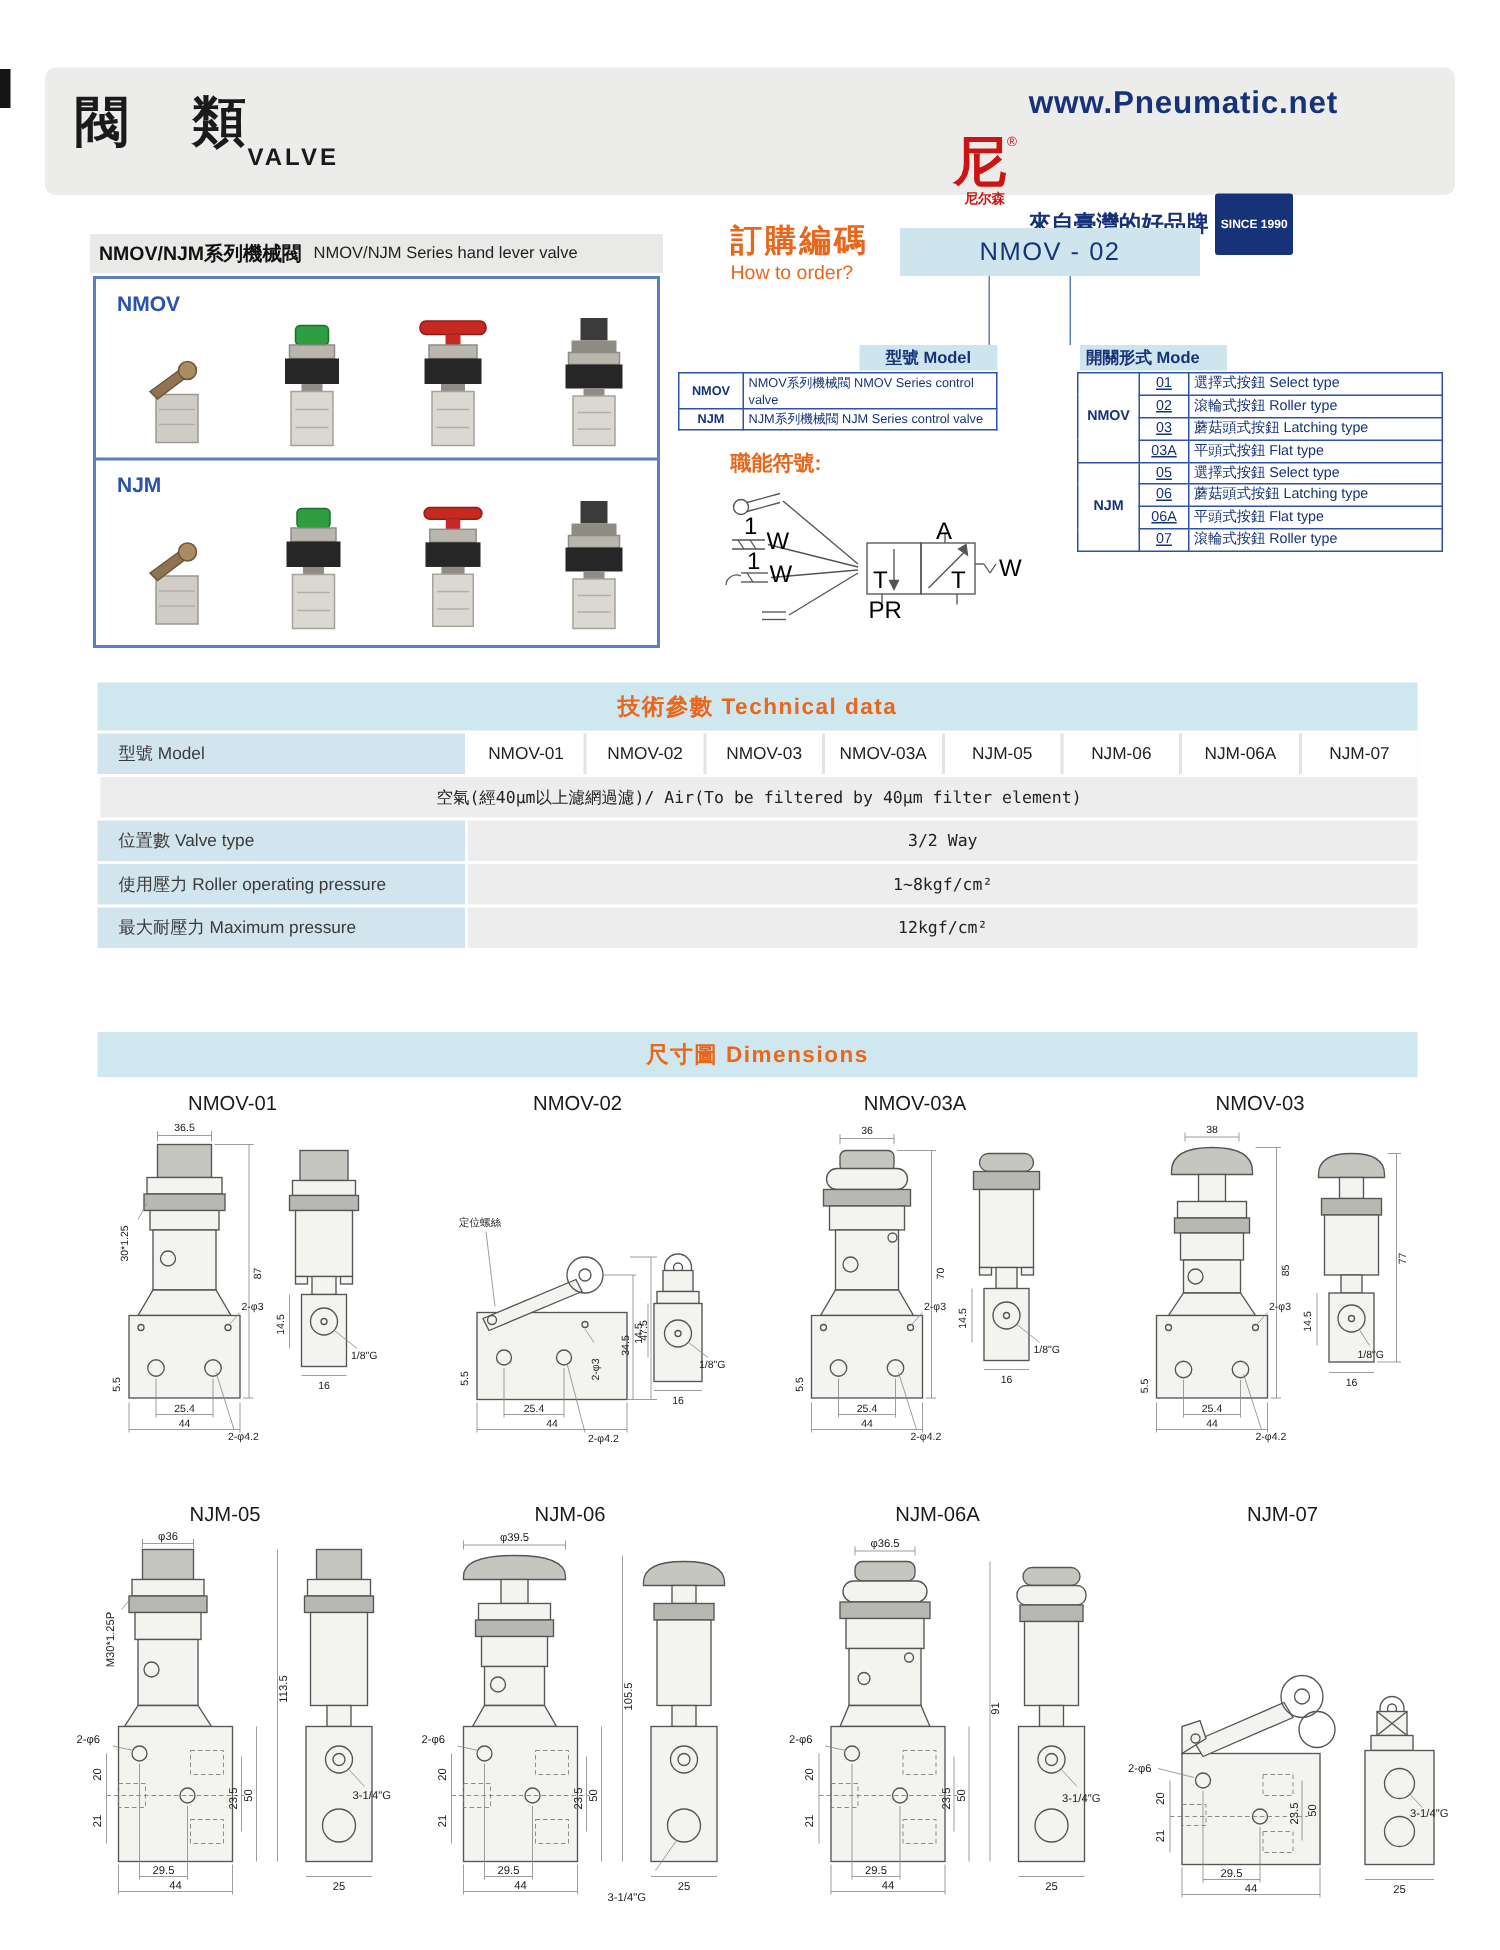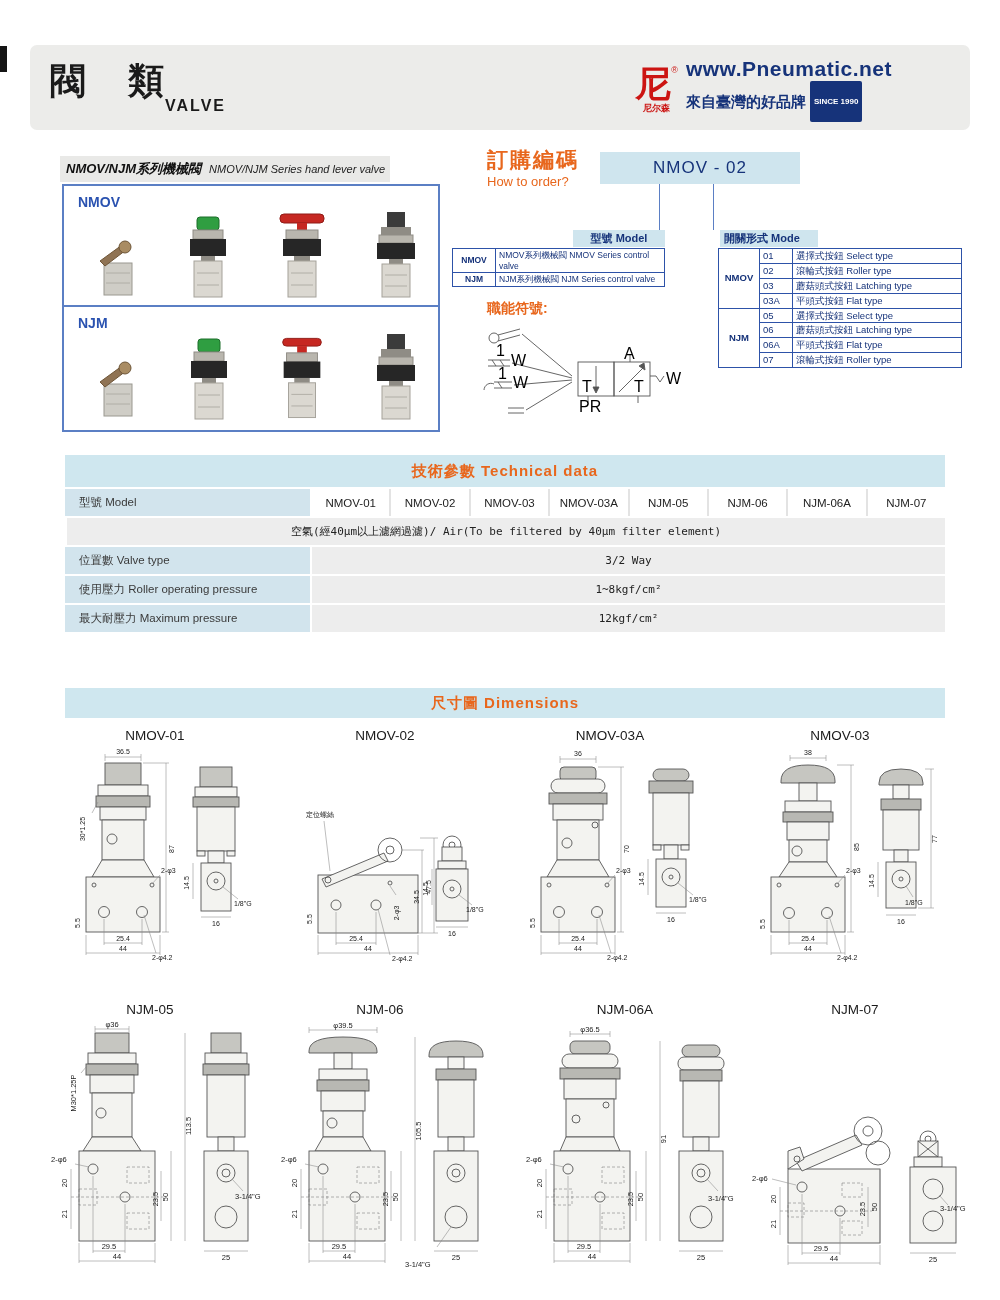--- a/index.html
+++ b/index.html
@@ -9,27 +9,27 @@
   
   .bleed{left:0;top:46px;width:7px;height:26px;background:#151515;}
   .hdr{left:30px;top:45px;width:940px;height:85px;background:#ececea;border-radius:7px;}
   .hdr-title-cn{left:20px;top:12px;font-size:36px;font-weight:bold;color:#1a1a1a;letter-spacing:16px;}
   .hdr-title-en{left:135px;top:52px;font-size:16px;font-weight:bold;color:#1a1a1a;letter-spacing:2px;}
   .logo{right:78px;top:12px;display:flex;align-items:center;gap:8px;}
   .logo-mark{display:flex;flex-direction:column;align-items:center;line-height:1;}
   .logo-mark-glyph{font-size:36px;font-weight:bold;color:#cc1412;font-family:"Liberation Serif","DejaVu Serif",serif;}
   .logo-mark-reg{font-size:9px;color:#cc1412;vertical-align:top;}
   .logo-mark-sub{font-size:9px;color:#cc1412;font-weight:bold;margin-top:2px;}
-  .logo-text{display:flex;flex-direction:column;line-height:1.15;}
+  .logo-text{display:flex;flex-direction:column;line-height:1.15;gap:48px;}
   .logo-site{font-size:21px;font-weight:bold;color:#16337a;letter-spacing:.5px;}
   .logo-tagrow{display:flex;align-items:center;gap:4px;}
   .logo-tag{font-size:15px;font-weight:bold;color:#16337a;}
   .logo-since{font-size:8px;font-weight:bold;color:#fff;background:#16337a;padding:16px 4px;border-radius:2px;}
   
-  .prod-title{left:60px;top:156px;width:330px;height:26px;background:#e9e9e7;display:flex;align-items:center;gap:8px;padding-left:6px;box-sizing:border-box;font-style:italic;}
+  .prod-title{left:60px;top:156px;width:382px;height:26px;background:#e9e9e7;display:flex;align-items:center;gap:8px;padding-left:6px;box-sizing:border-box;}
   .prod-title-cn{font-size:13px;font-weight:bold;color:#111;}
   .prod-title-en{font-size:11px;color:#222;}
   .prod-box{left:62px;top:184px;width:378px;height:248px;border:2px solid #5b7fc4;background:#fff;box-sizing:border-box;}
   .prod-half{position:relative;height:121px;box-sizing:border-box;}
   .prod-half.first{border-bottom:2px solid #5b7fc4;}
   .prod-label{position:absolute;left:14px;top:8px;font-size:14px;font-weight:bold;color:#2a52b0;}
   .valve-row{position:absolute;left:28px;right:14px;bottom:6px;display:flex;align-items:flex-end;justify-content:space-between;}
   
   .order-cn{left:487px;top:146px;font-size:21px;font-weight:bold;color:#e8671d;letter-spacing:2px;}
   .order-en{left:487px;top:174px;font-size:13px;color:#e8671d;}
@@ -40,21 +40,21 @@
   .c2{left:713px;top:184px;height:46px;}
   .tbl-head{background:#cfe5ee;color:#16337a;font-size:11px;font-weight:bold;display:flex;align-items:center;justify-content:center;}
   .mh{left:573px;top:230px;width:92px;height:17px;}
   .kh{left:720px;top:230px;width:98px;height:17px;justify-content:flex-start;padding-left:4px;box-sizing:border-box;}
   table.bluetbl{border-collapse:collapse;}
   table.bluetbl td{border:1px solid #2d52a8;color:#16337a;padding:1px 3px;line-height:1.25;}
   .model-tbl{left:452px;top:248px;width:213px;font-size:8.5px;}
   .model-tbl td.c{width:36px;text-align:center;font-weight:bold;}
   .mode-tbl{left:718px;top:248px;width:244px;font-size:9.5px;}
   .mode-tbl td.g{width:34px;text-align:center;font-weight:bold;}
-  .mode-tbl td.cd{width:26px;text-align:left;}
+  .mode-tbl td.cd{width:26px;text-align:center;text-decoration:underline;}
   .sym-title{left:487px;top:300px;font-size:14px;font-weight:bold;color:#e8671d;}
   .sym-svg{left:478px;top:324px;}
   
   .tech{left:65px;top:455px;width:880px;}
   .tech-hdr{height:32px;background:#cfe7ef;display:flex;align-items:center;justify-content:center;
             font-size:15px;font-weight:bold;color:#e8671d;letter-spacing:1px;}
   .trow{display:flex;margin-top:2px;height:27px;}
   .tlabel{width:245px;background:#d2e4ed;display:flex;align-items:center;padding-left:14px;box-sizing:border-box;
           font-size:11.5px;color:#3a3a3a;}
   .tvals{flex:1;display:flex;margin-left:2px;background:#e3e3e3;gap:2px;}

